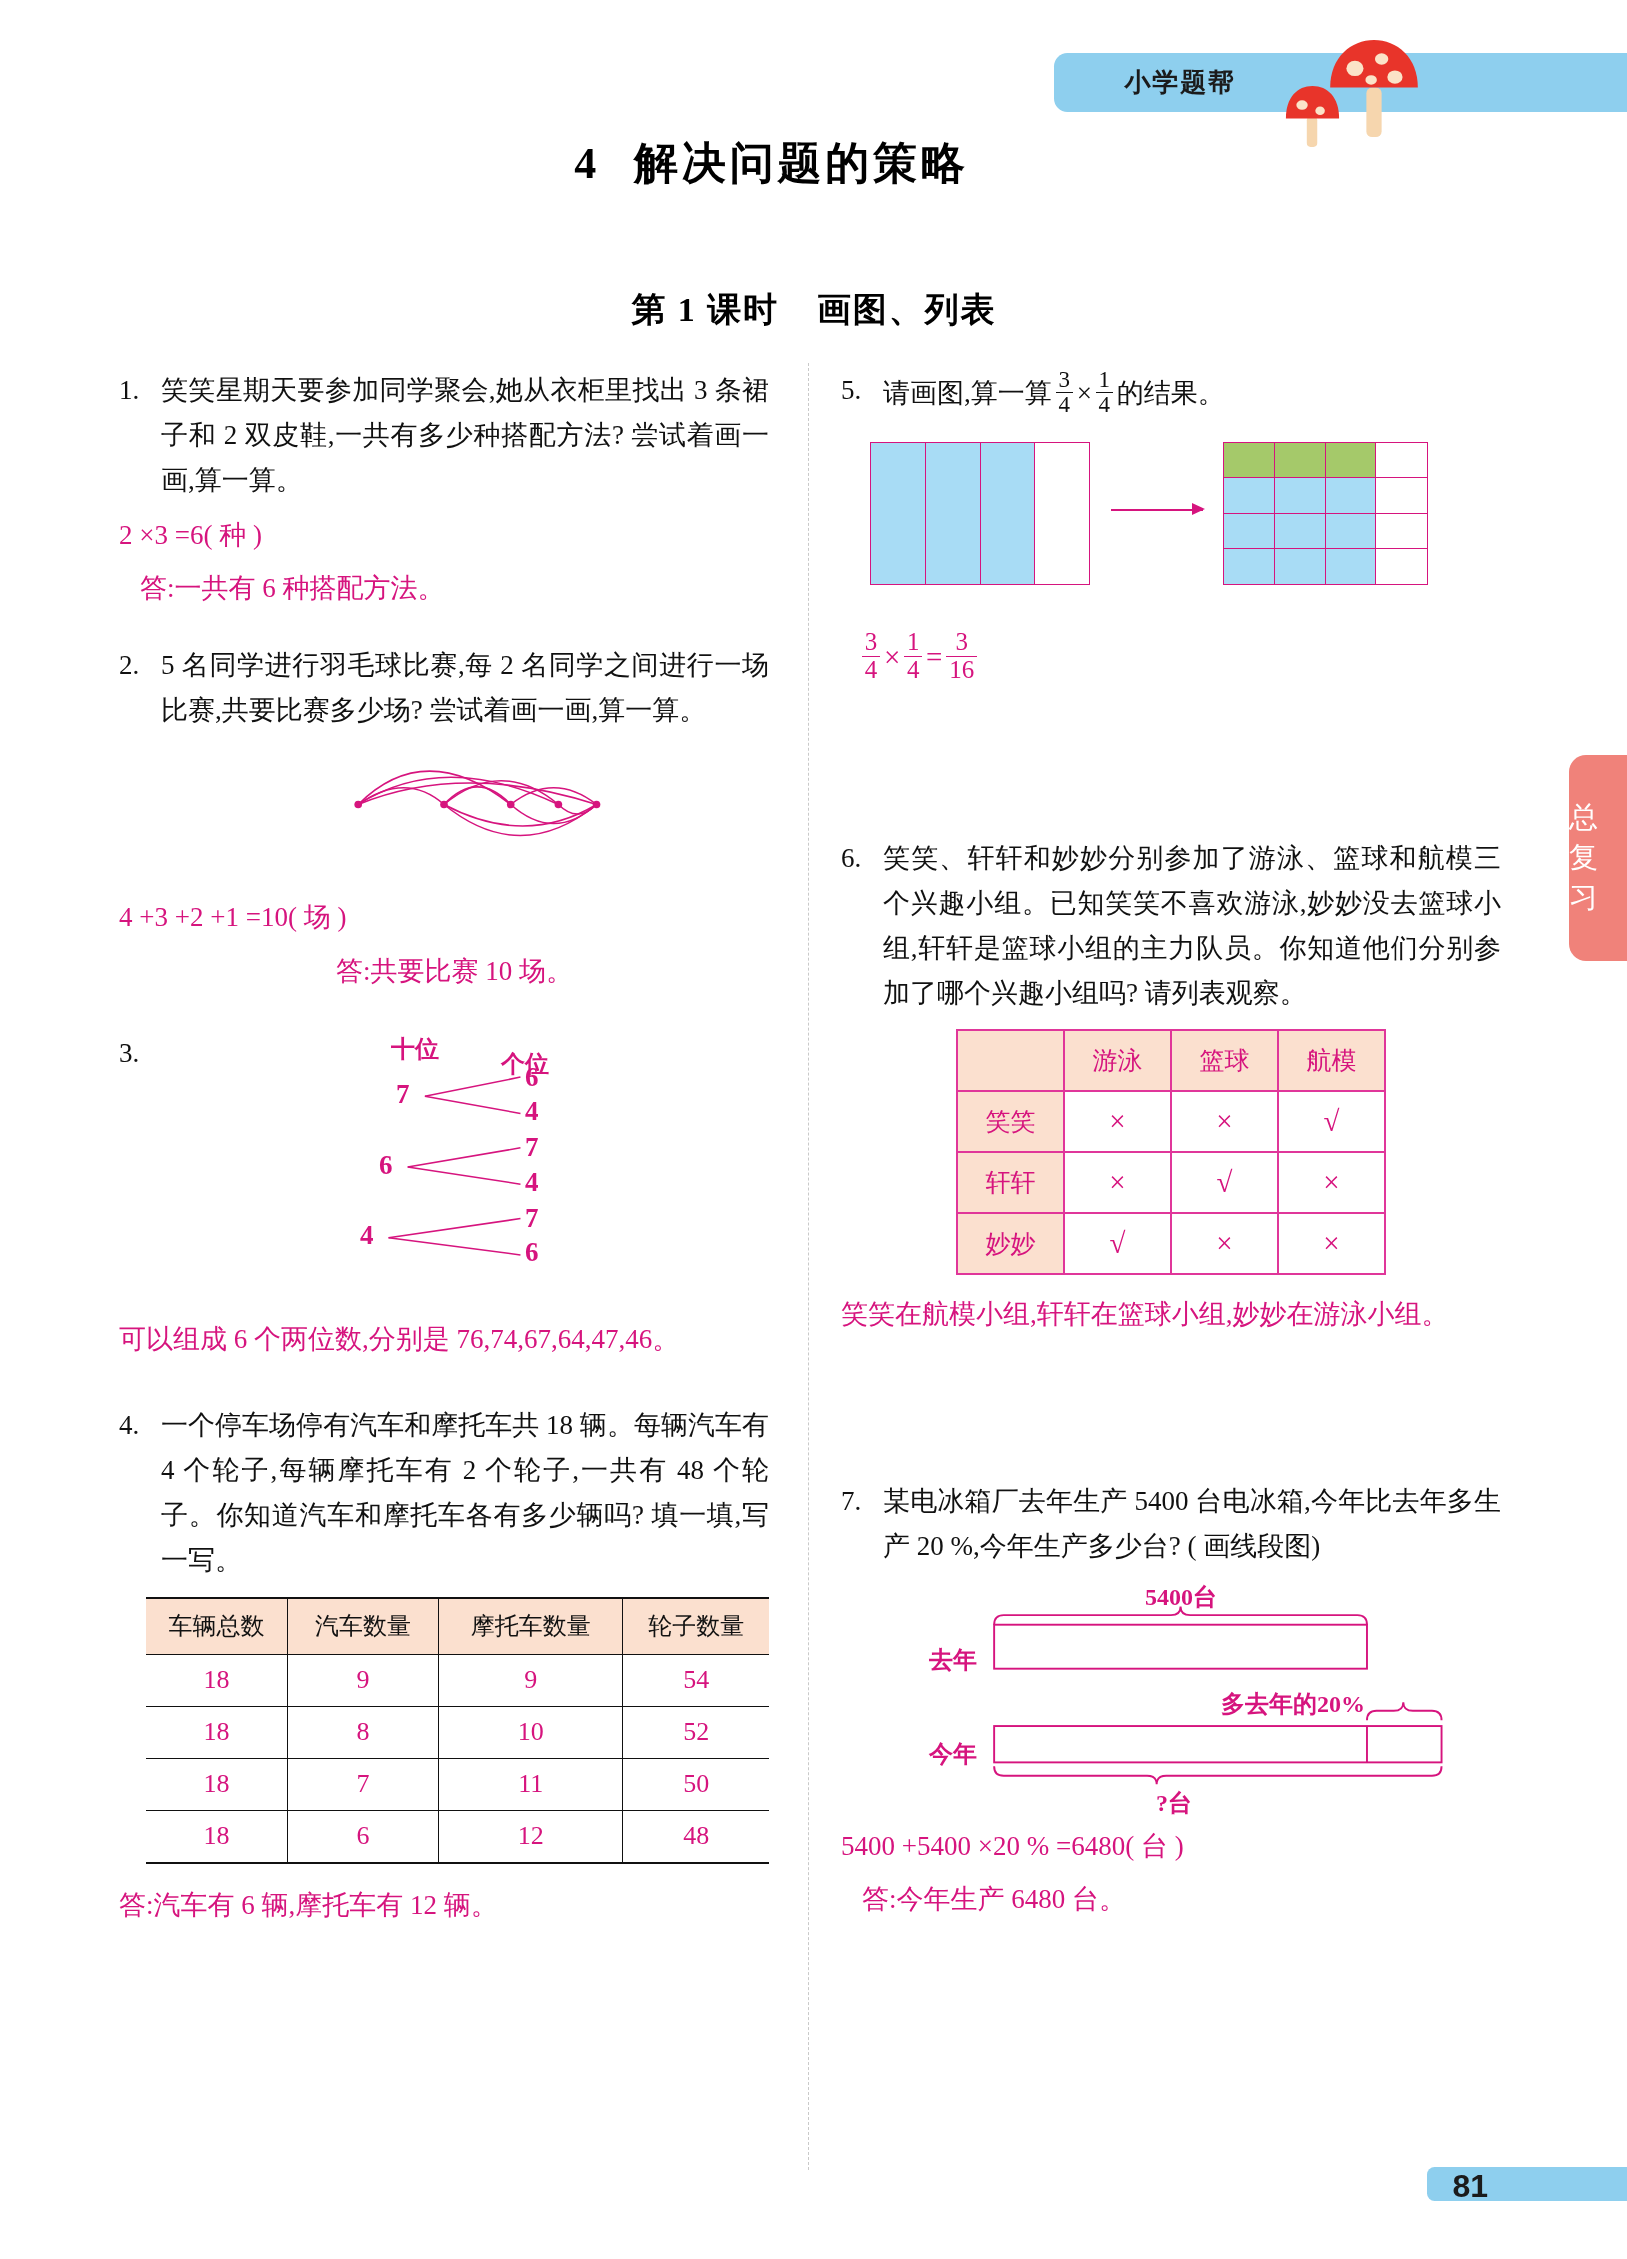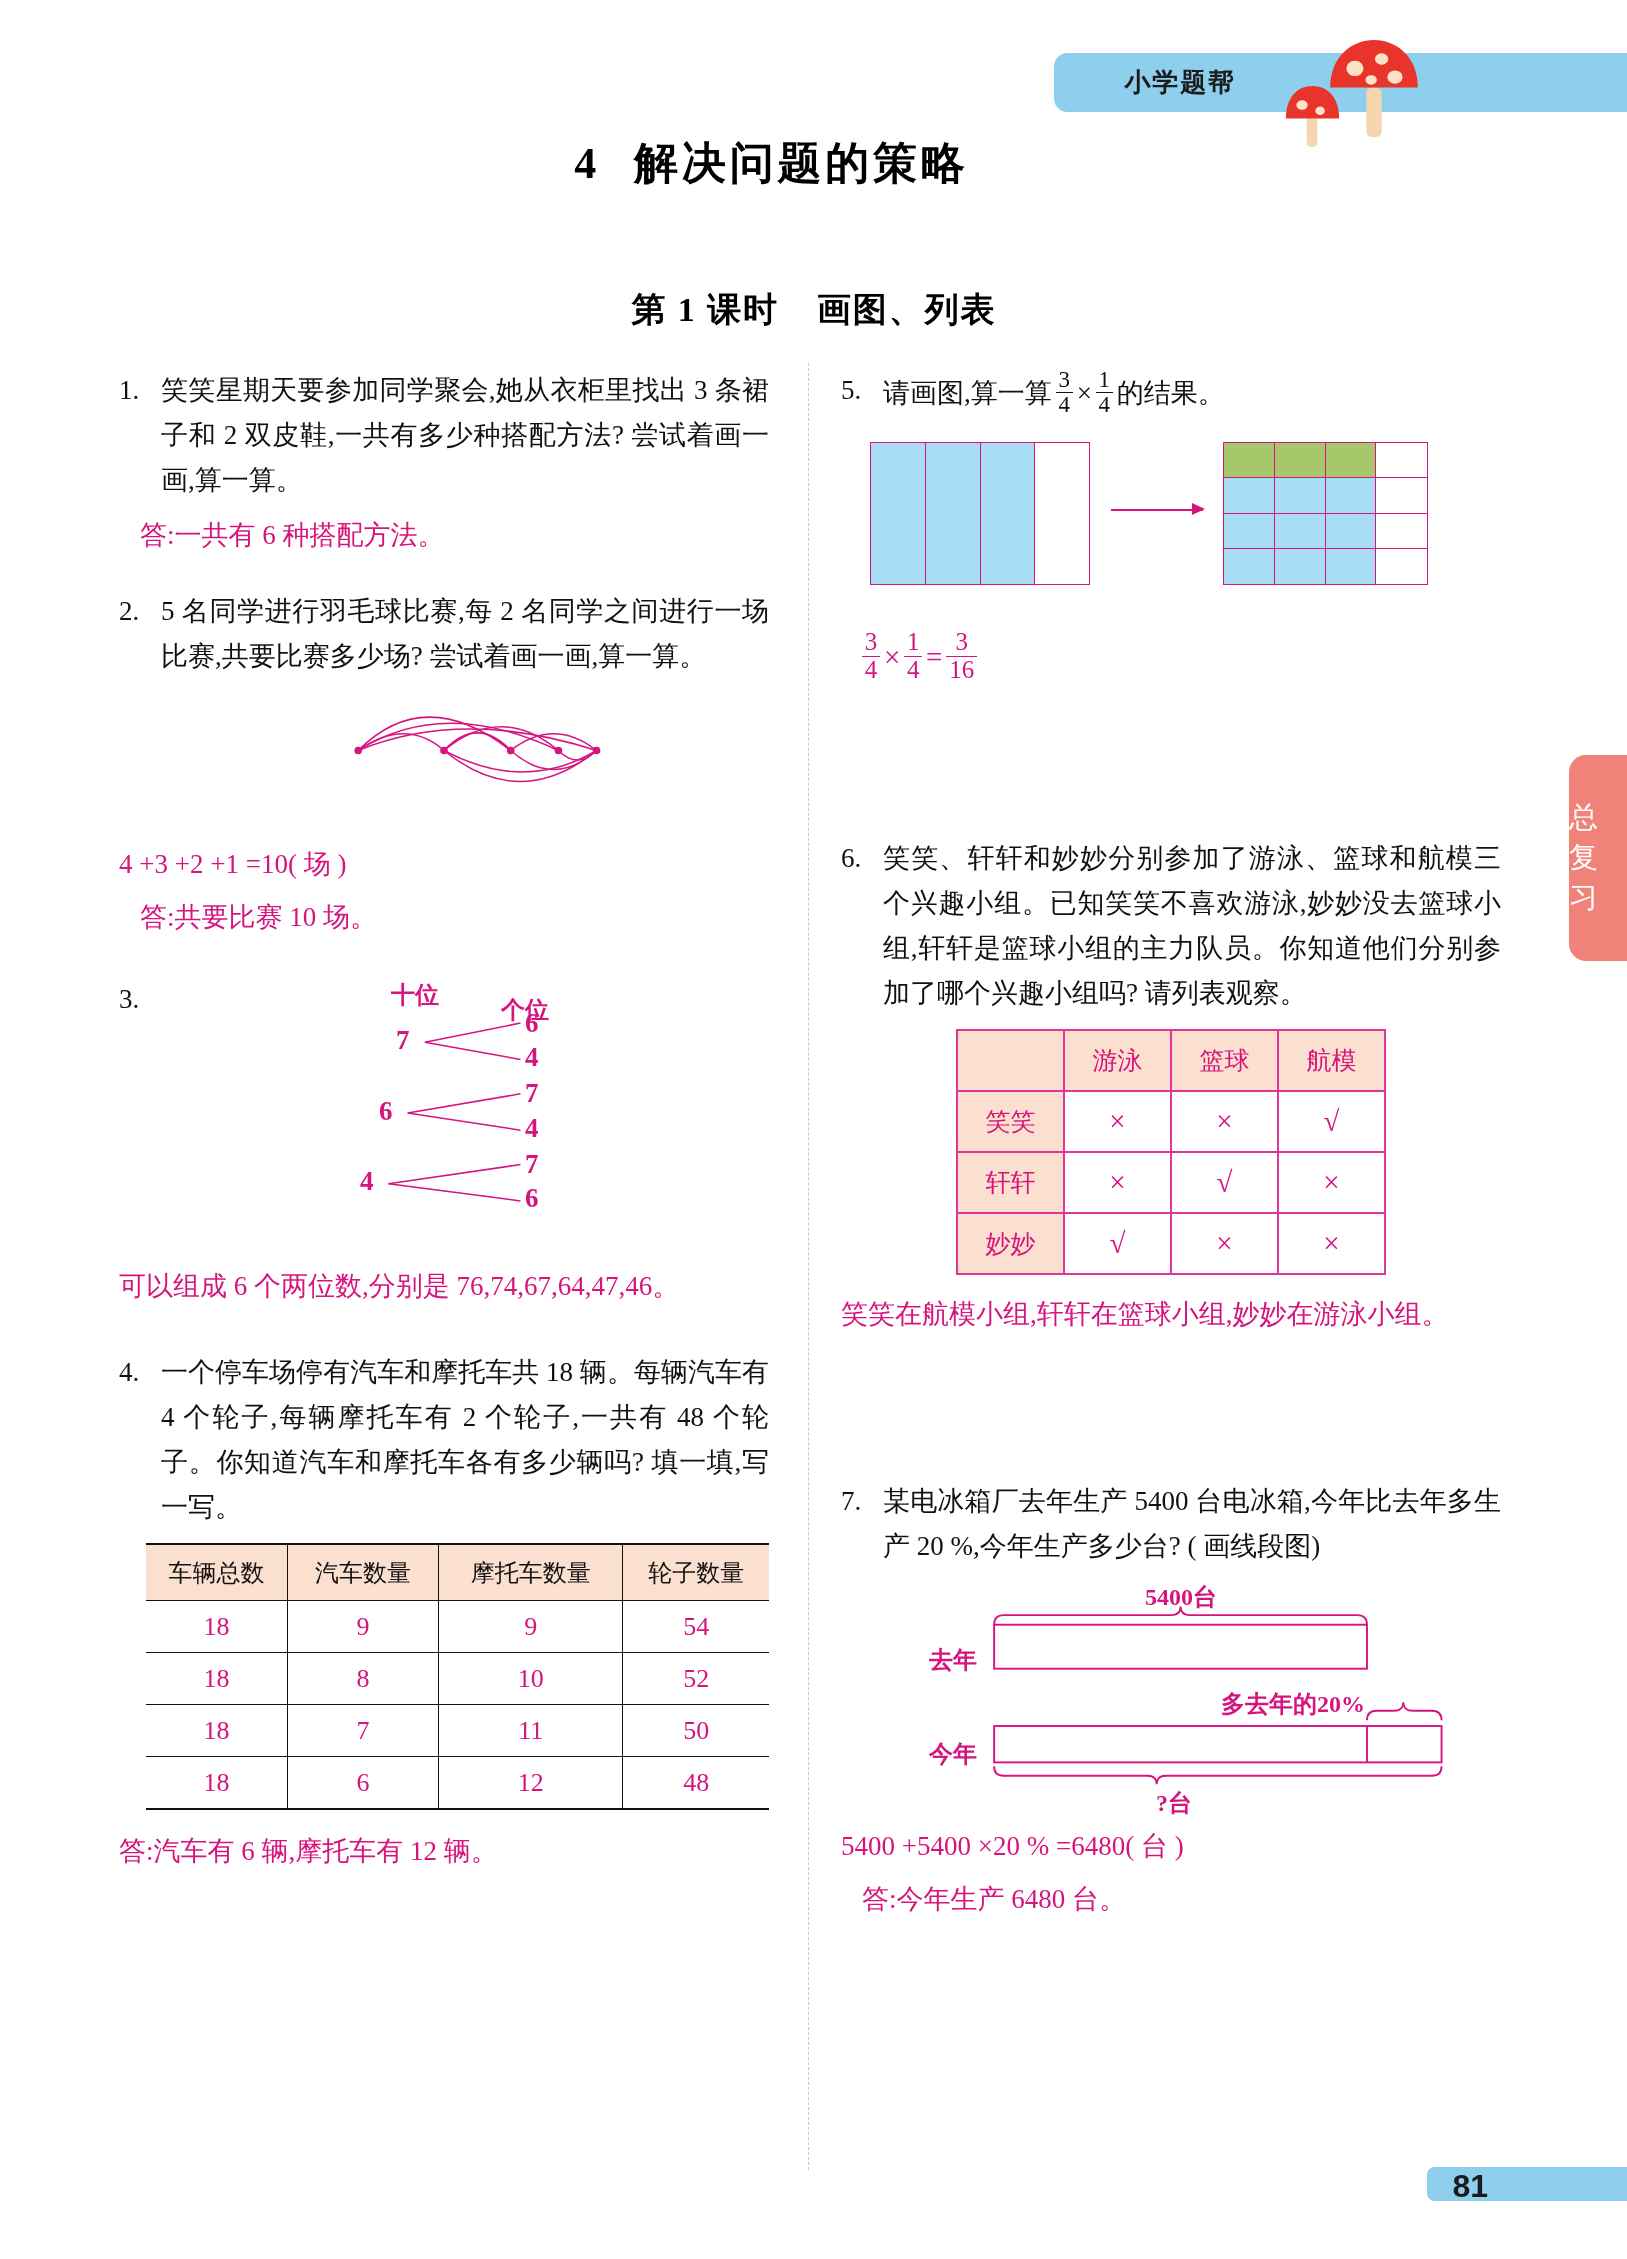--- a/index.html
+++ b/index.html
@@ -215,20 +215,21 @@
 
 <div class="col col-left">
 
   <div class="q">
     <div class="q-text">
       <span class="q-num">1.</span>
       <span>笑笑星期天要参加同学聚会,她从衣柜里找出 3 条裙子和 2 双皮鞋,一共有多少种搭配方法? 尝试着画一画,算一算。</span>
     </div>
 
 
+    <div class="ans">2 ×3 =6( 种 )</div>
     <div class="ans" style="padding-left:21px;">答:一共有 6 种搭配方法。</div>
   </div>
 
   <div class="q" style="margin-top:32.5px;">
     <div class="q-text">
       <span class="q-num">2.</span>
       <span>5 名同学进行羽毛球比赛,每 2 名同学之间进行一场比赛,共要比赛多少场? 尝试着画一画,算一算。</span>
     </div>
 
     <div class="q2fig">
@@ -250,21 +251,21 @@
           <circle cx="250" cy="75" r="4"></circle>
           <circle cx="340" cy="75" r="4"></circle>
           <circle cx="410" cy="75" r="4"></circle>
           <circle cx="460" cy="75" r="4"></circle>
           <circle cx="500" cy="75" r="4"></circle>
         </g>
       </svg>
     </div>
 
     <div class="ans">4 +3 +2 +1 =10( 场 )</div>
-    <div class="ans" style="padding-left:21px;">答:共要比赛 10 场。</div>
+    <div class="ans" style="padding-left:21px;text-align:center;">答:共要比赛 10 场。</div>
   </div>
 
   <div class="q" style="margin-top:38px;">
     <div class="q-text">
       <span class="q-num">3.</span>
     </div>
 
     <div class="q3fig">
       <span class="lbl" style="left:272px; top:1.9px;">十位</span>
       <span class="lbl" style="left:382px; top:17px;">个位</span>

